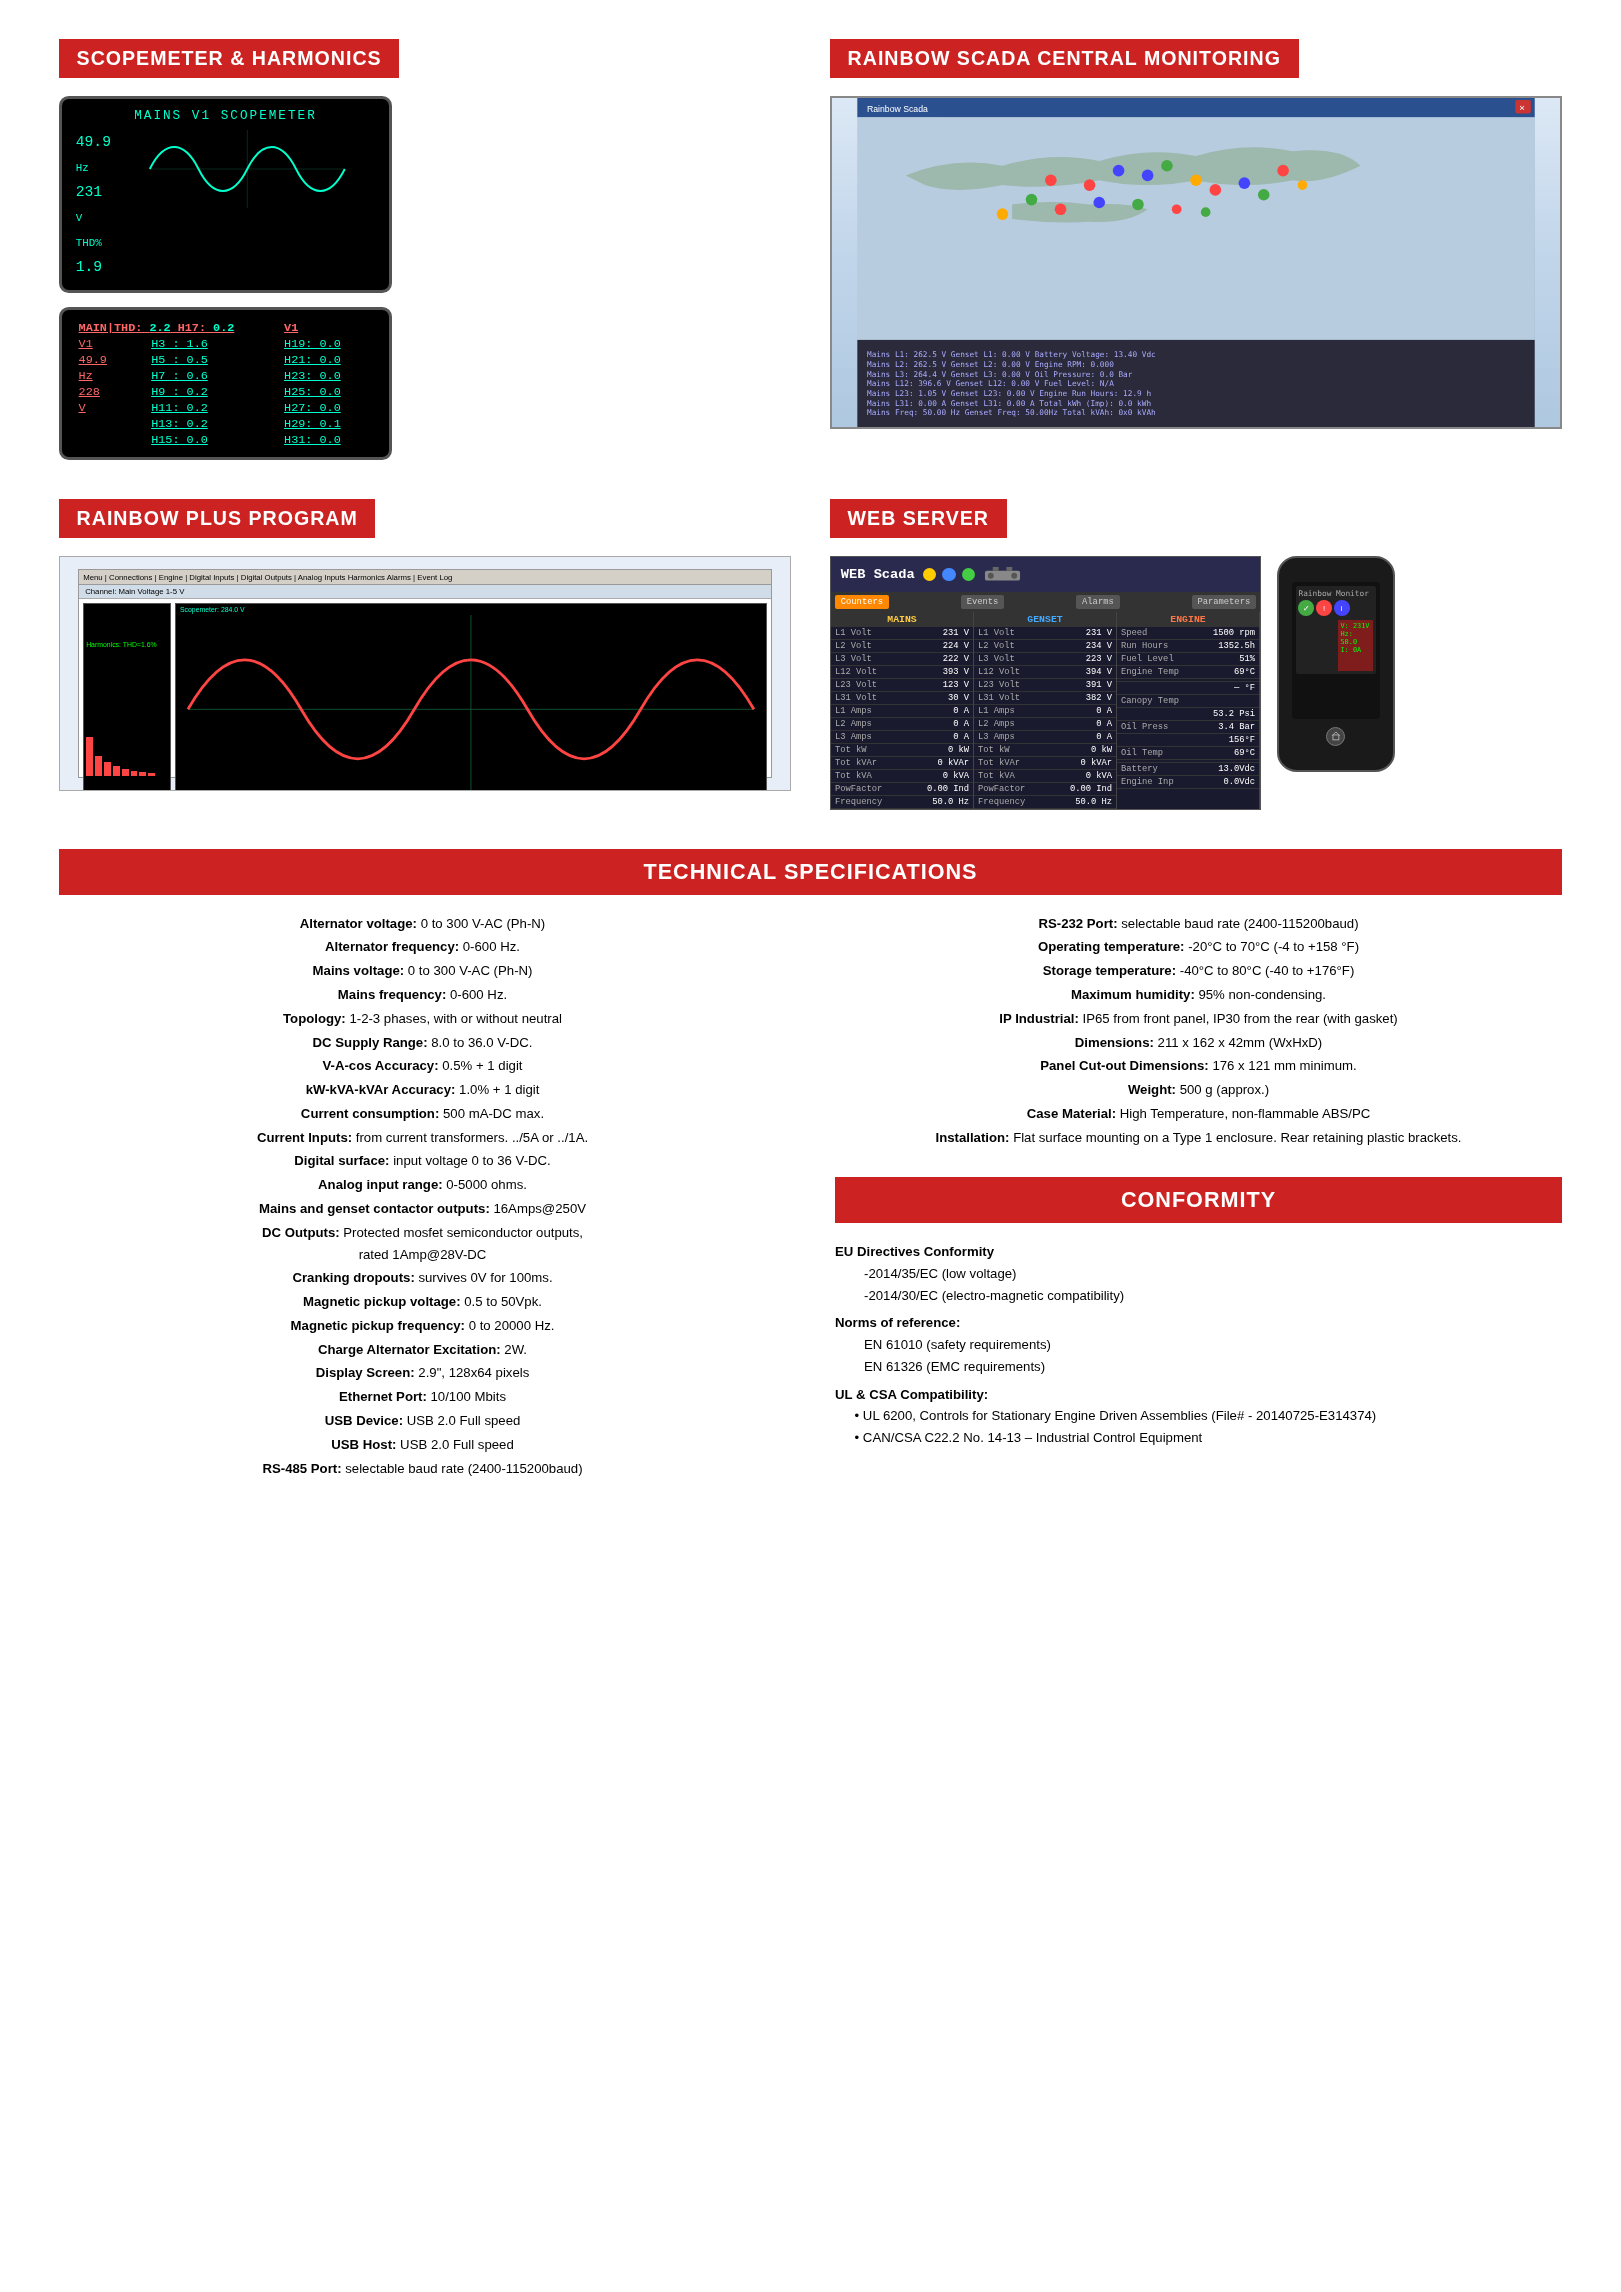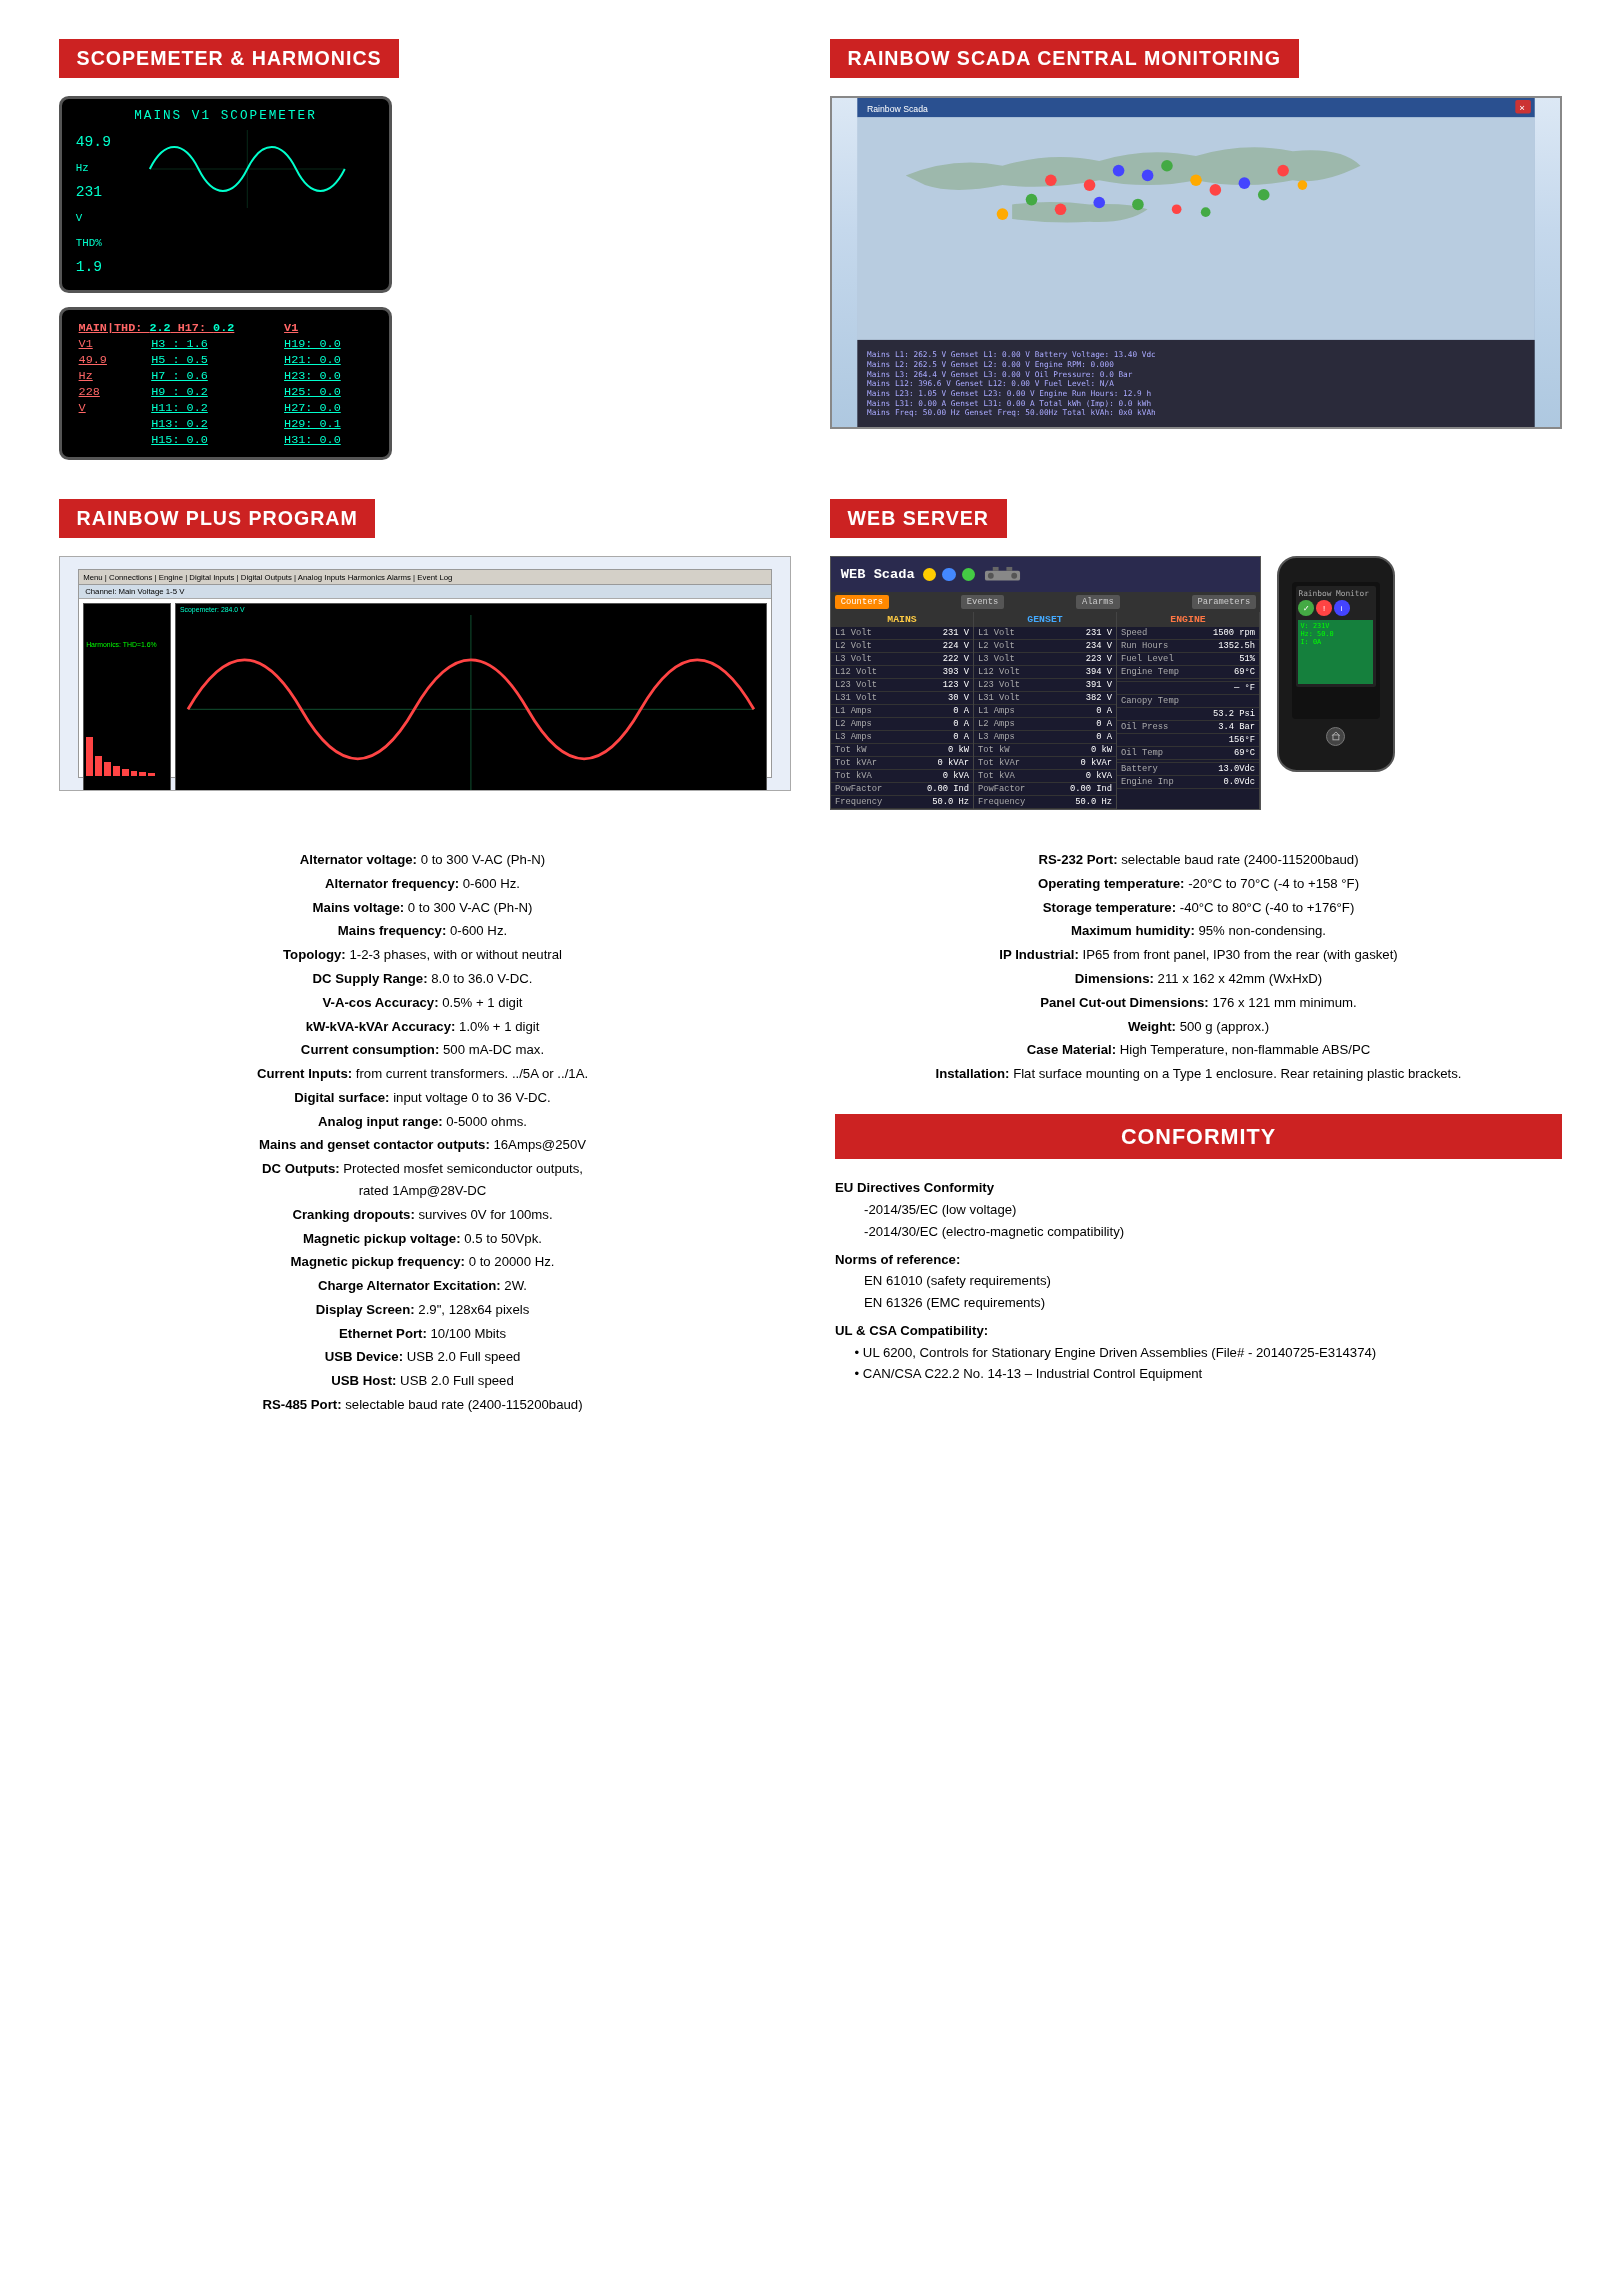--- a/index.html
+++ b/index.html
@@ -696,21 +696,21 @@
 
         <div class="phone-img">
           <div class="phone-screen">
             <div style="background:#222; padding:2.9px; border-radius:2px;">
               <div style="font-size:7.8px; color:#aaa; font-family:monospace;">Rainbow Monitor</div>
               <div style="display:flex; gap:2px; margin-top:2.9px;">
                 <div style="background:#44aa44; width:15.7px; height:15.7px; border-radius:50%; display:flex; align-items:center; justify-content:center; font-size:7.8px; color:white;">✓</div>
                 <div style="background:#ff4444; width:15.7px; height:15.7px; border-radius:50%; display:flex; align-items:center; justify-content:center; font-size:7.8px; color:white;">!</div>
                 <div style="background:#4444ff; width:15.7px; height:15.7px; border-radius:50%; display:flex; align-items:center; justify-content:center; font-size:7.8px; color:white;">i</div>
               </div>
-              <div style="margin-top:3.9px; background:#15803d; height:64px;">
+              <div style="margin-top:3.9px; background:#7f1d1d; height:51px;margin-left:40px;">
                 <div style="font-size:6.9px; color:#0f0; font-family:monospace; padding:2px;">
                   V: 231V<br>
                   Hz: 50.0<br>
                   I: 0A
                 </div>
               </div>
             </div>
           </div>
           <div class="phone-btn-row">
             <span class="phone-btn" style="background:#444; border:1px solid #777; display:flex; align-items:center; justify-content:center;">
@@ -719,20 +719,21 @@
                 <path d="M1,5 L5,1 L9,5" fill="none" stroke="#aaa" stroke-width="1"></path>
               </svg>
             </span>
           </div>
         </div>
       </div>
     </div>
   </div>
 
   <div class="tech-specs-section">
+    <span class="section-header full-width">TECHNICAL SPECIFICATIONS</span>
     <div class="specs-grid">
       <div class="specs-col">
         <p class="spec-line"><b>Alternator voltage:</b> 0 to 300 V-AC (Ph-N)</p>
         <p class="spec-line"><b>Alternator frequency:</b> 0-600 Hz.</p>
         <p class="spec-line"><b>Mains voltage:</b> 0 to 300 V-AC (Ph-N)</p>
         <p class="spec-line"><b>Mains frequency:</b> 0-600 Hz.</p>
         <p class="spec-line"><b>Topology:</b> 1-2-3 phases, with or without neutral</p>
         <p class="spec-line"><b>DC Supply Range:</b> 8.0 to 36.0 V-DC.</p>
         <p class="spec-line"><b>V-A-cos Accuracy:</b> 0.5% + 1 digit</p>
         <p class="spec-line"><b>kW-kVA-kVAr Accuracy:</b> 1.0% + 1 digit</p>

